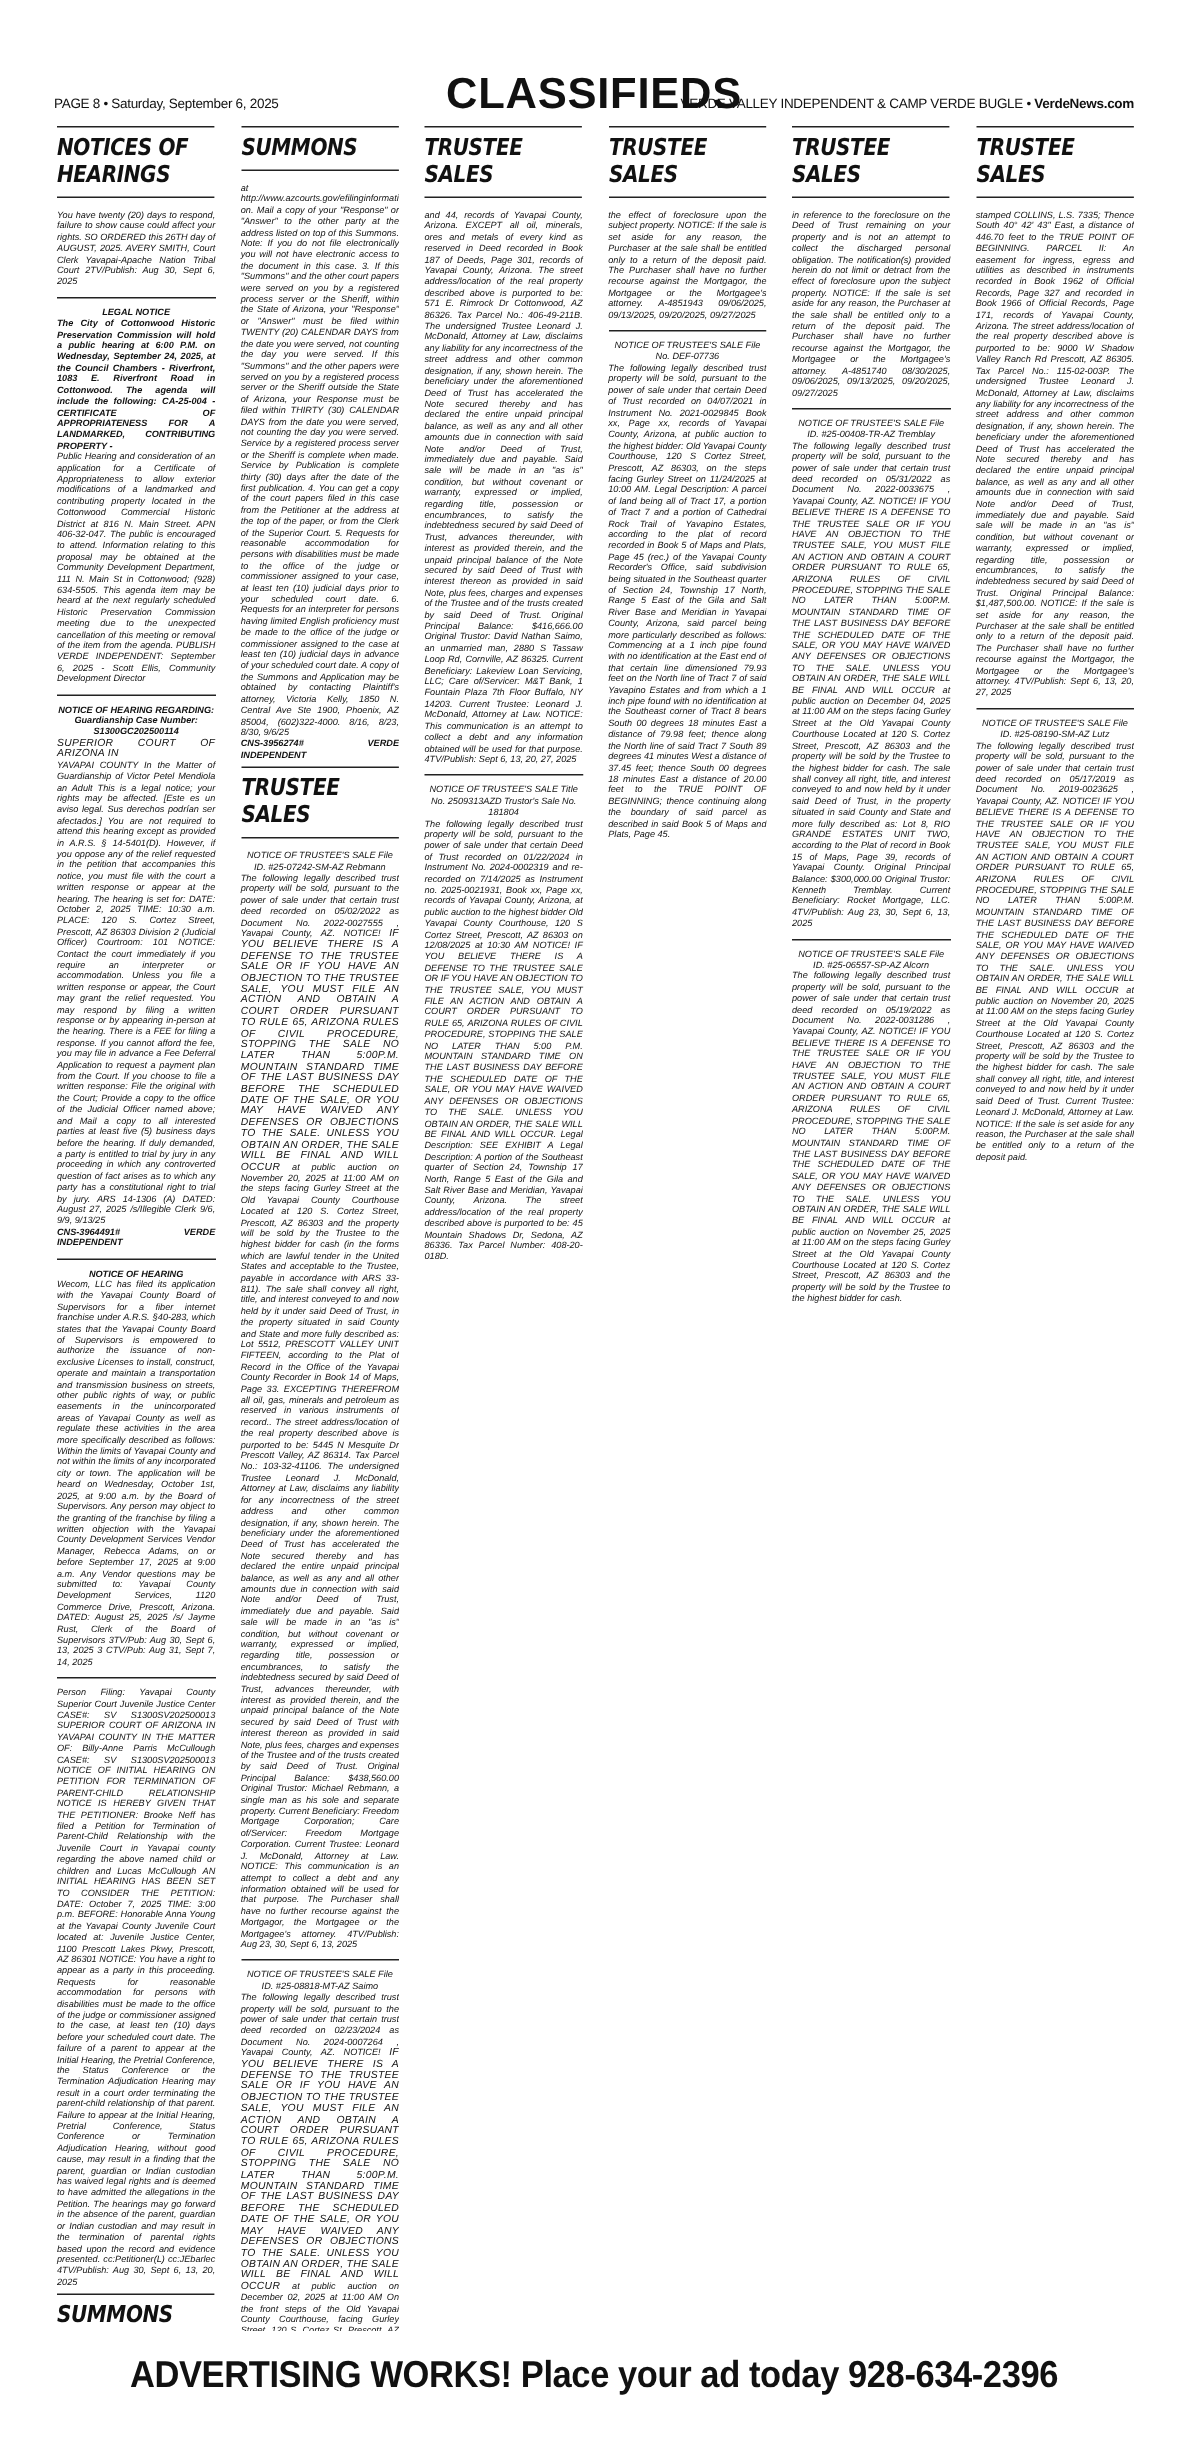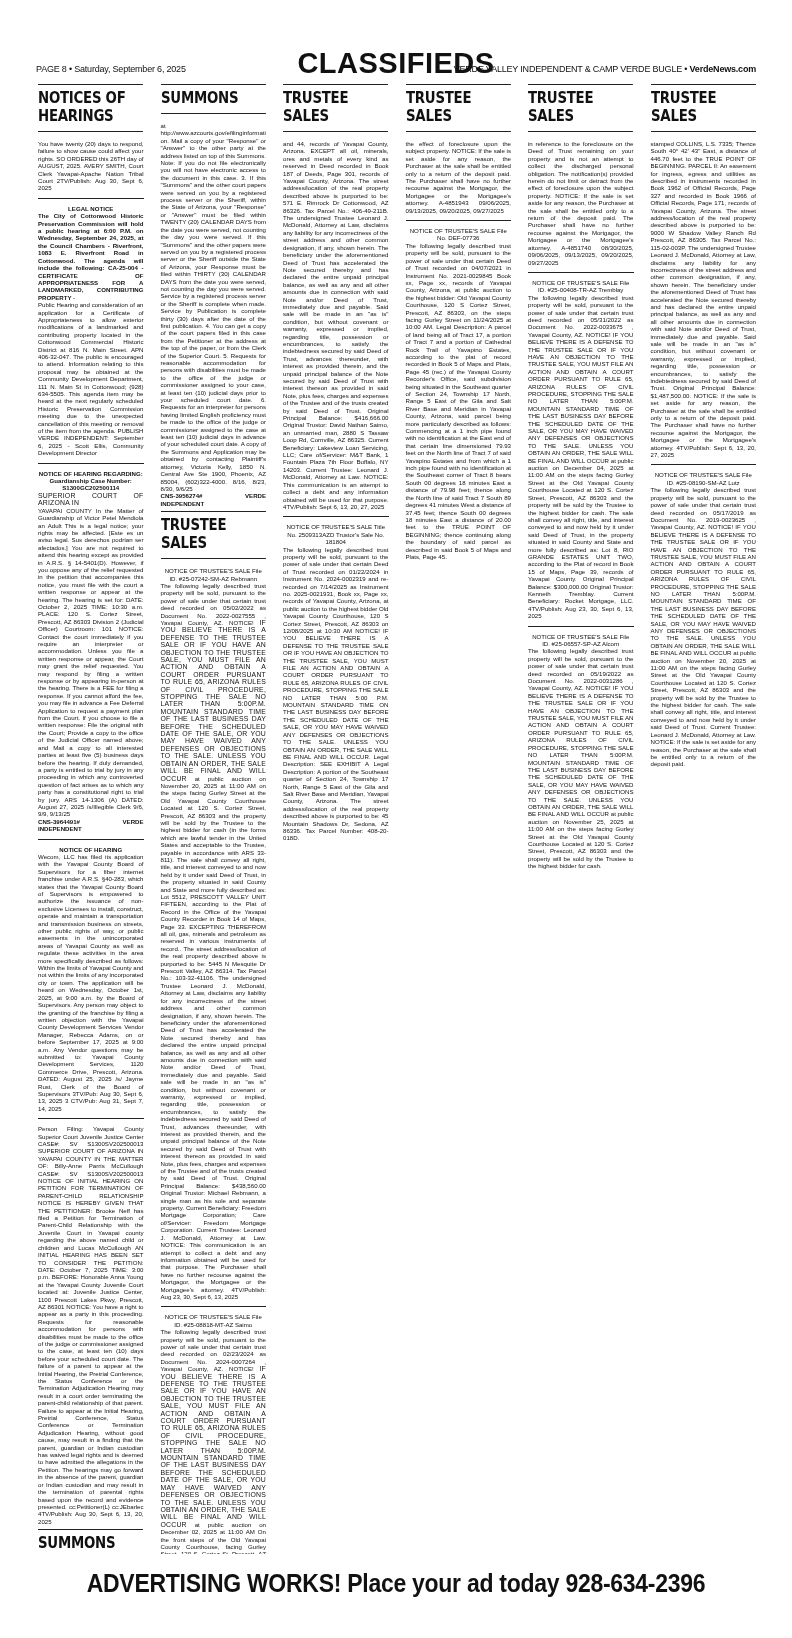--- a/index.html
+++ b/index.html
@@ -2,21 +2,21 @@
 <html><head>
 <meta charset="utf-8">
 <style>
   html, body { margin: 0; padding: 0; background: #ffffff; }
   body { width: 792px; height: 1638px; position: relative; overflow: hidden; color: #111; font-family: "Liberation Sans", sans-serif; }
   .masthead { position: absolute; top: 48px; left: 36px; right: 36px; height: 30px; display: flex; align-items: flex-end; justify-content: space-between; }
   .mh-left { font-family: "Liberation Sans Narrow", "Liberation Sans", sans-serif; font-size: 9px; letter-spacing: -0.2px; padding-bottom: 4px; }
   .mh-center { font-family: "Liberation Sans", sans-serif; font-weight: bold; font-size: 29px; letter-spacing: 0.5px; position: absolute; left: 50%; transform: translateX(-50%); bottom: -2px; }
   .mh-right { font-size: 9px; letter-spacing: -0.2px; padding-bottom: 4px; margin-left: 28px; }
   .mh-right b { font-weight: bold; }
-  .columns { position: absolute; top: 84px; left: 36px; width: 720px; height: 1470px; display: flex; gap: 15px; }
+  .columns { position: absolute; top: 84px; left: 36px; width: 720px; height: 1470px; display: flex; gap: 15px; font-style: italic; }
   .col { flex: 1; width: 116px; overflow: hidden; position: relative; }
   .col + .col::before { content: ""; position: absolute; left: -3px; top: 0; bottom: 0; border-left: 1px dashed #999; }
   .col { padding-left: 2px; }
   .sec-head { border-top: 1.5px solid #222; border-bottom: 1px solid #222; font-family: "DejaVu Sans", sans-serif; font-weight: bold; font-size: 15.5px; line-height: 18px; padding: 4px 0 6px; margin-bottom: 8px; letter-spacing: -0.3px; transform: scaleX(0.86); transform-origin: left; width: 116%; }
   .notice { font-size: 6.1px; line-height: 7.4px; text-align: justify; margin-bottom: 4px; word-break: break-word; }
   .notice p { margin: 0; }
   .notice .title { text-align: center; font-weight: bold; }
   .notice .title-plain { text-align: center; }
   .notice .b { font-weight: bold; }
   .notice .caps { font-size: 6.9px; letter-spacing: 0.2px; }

